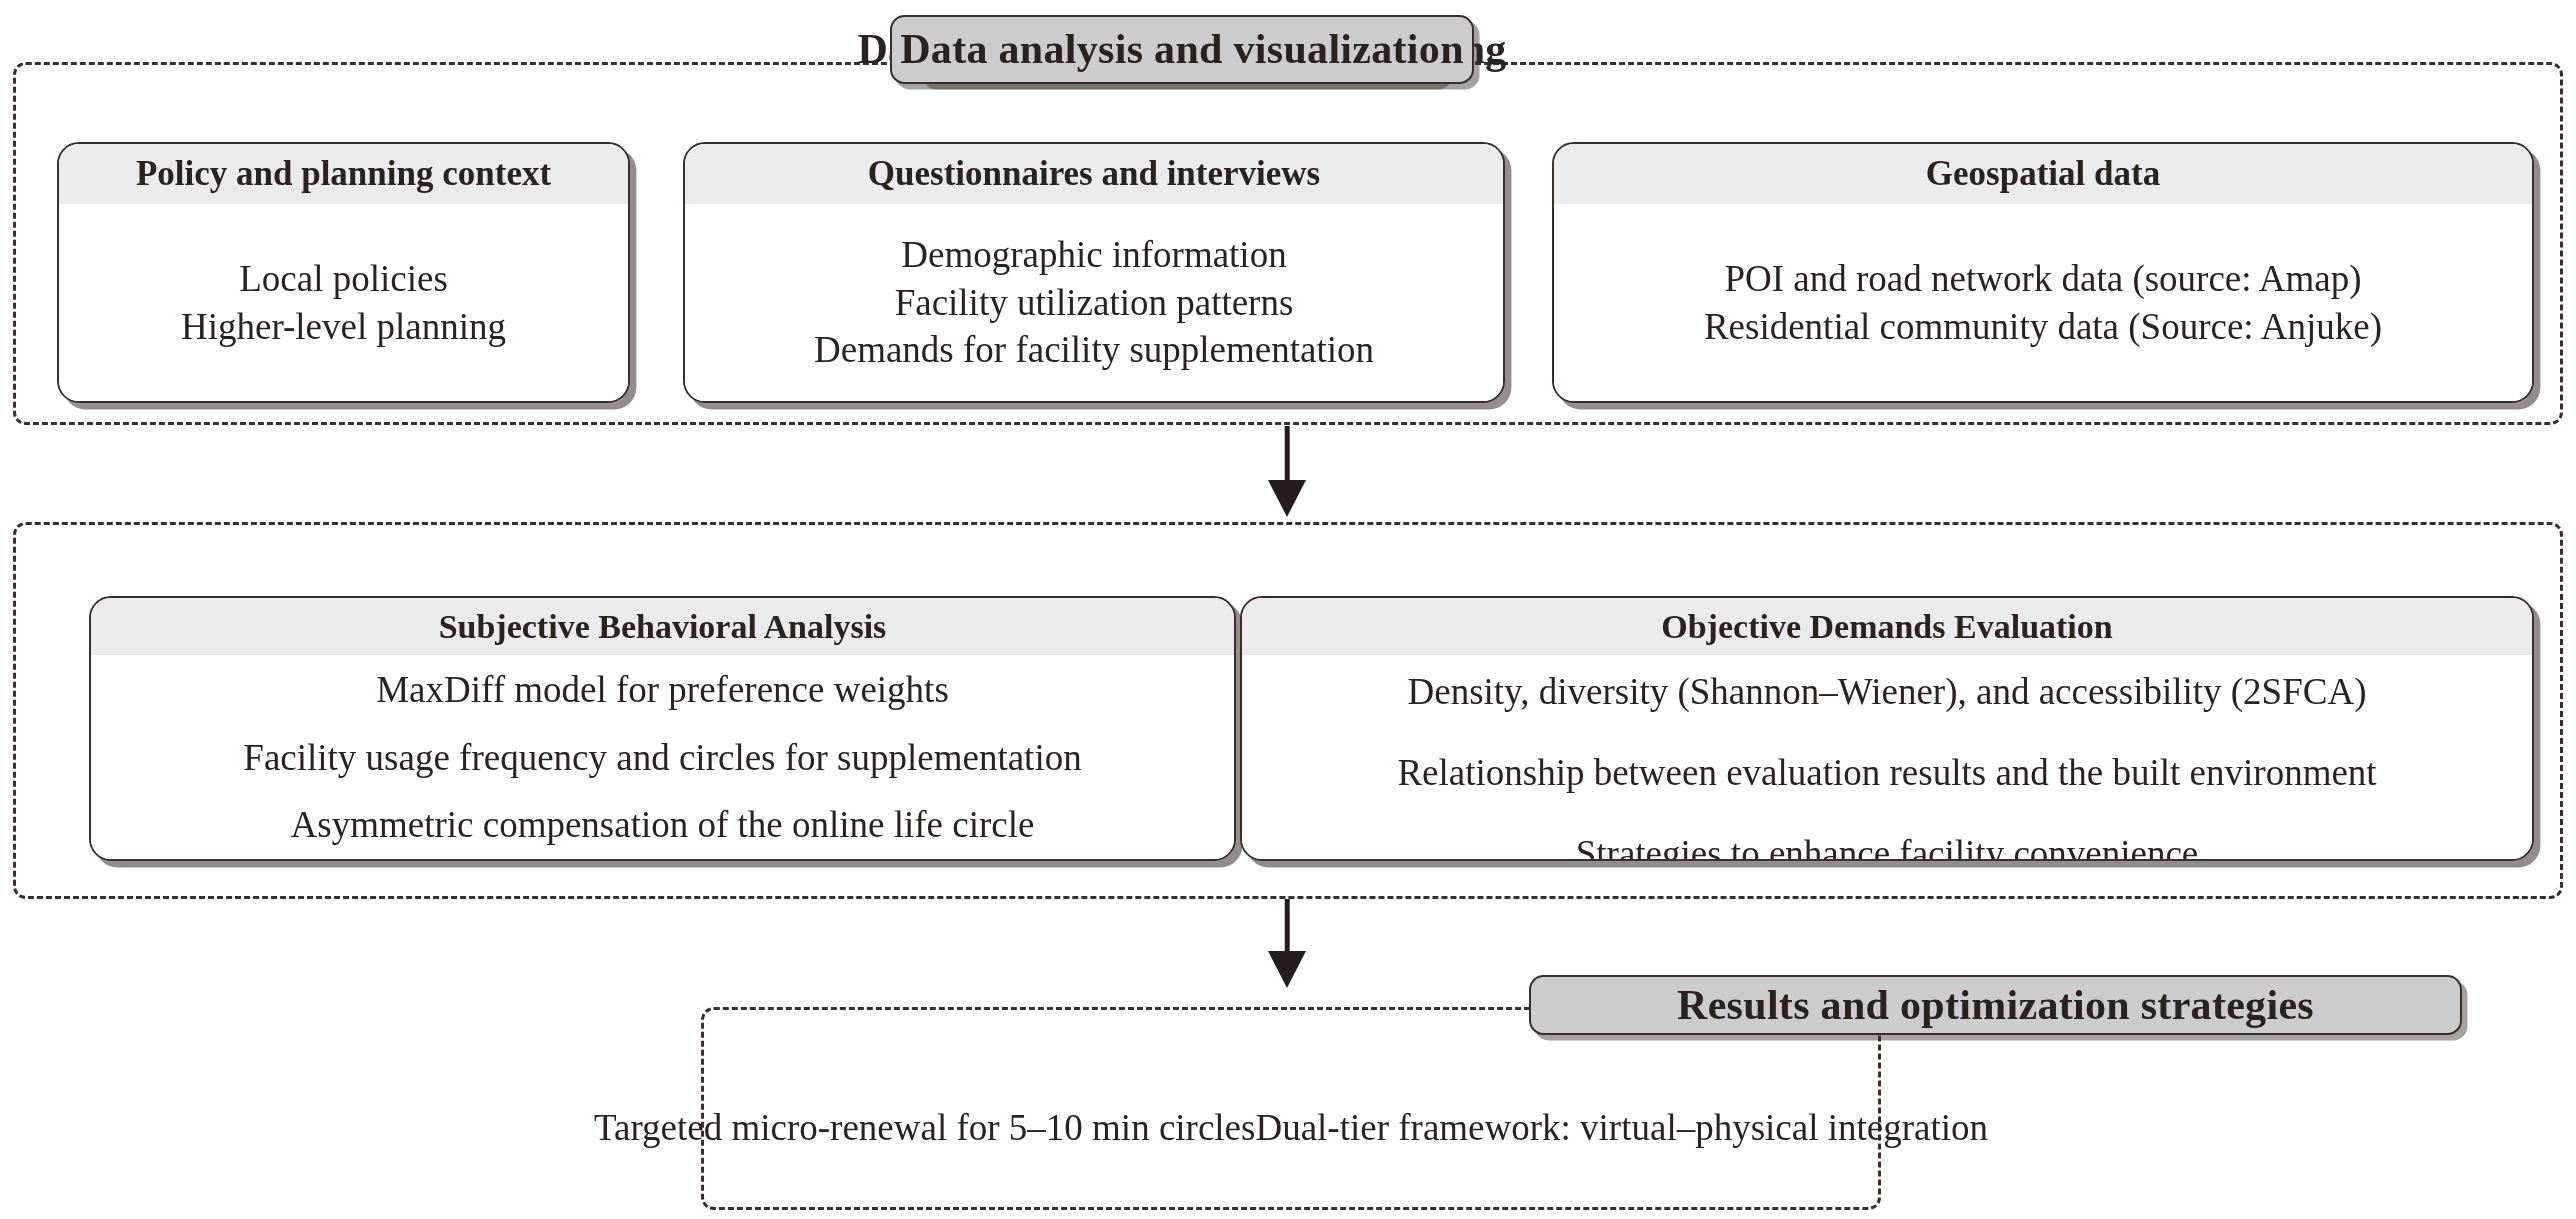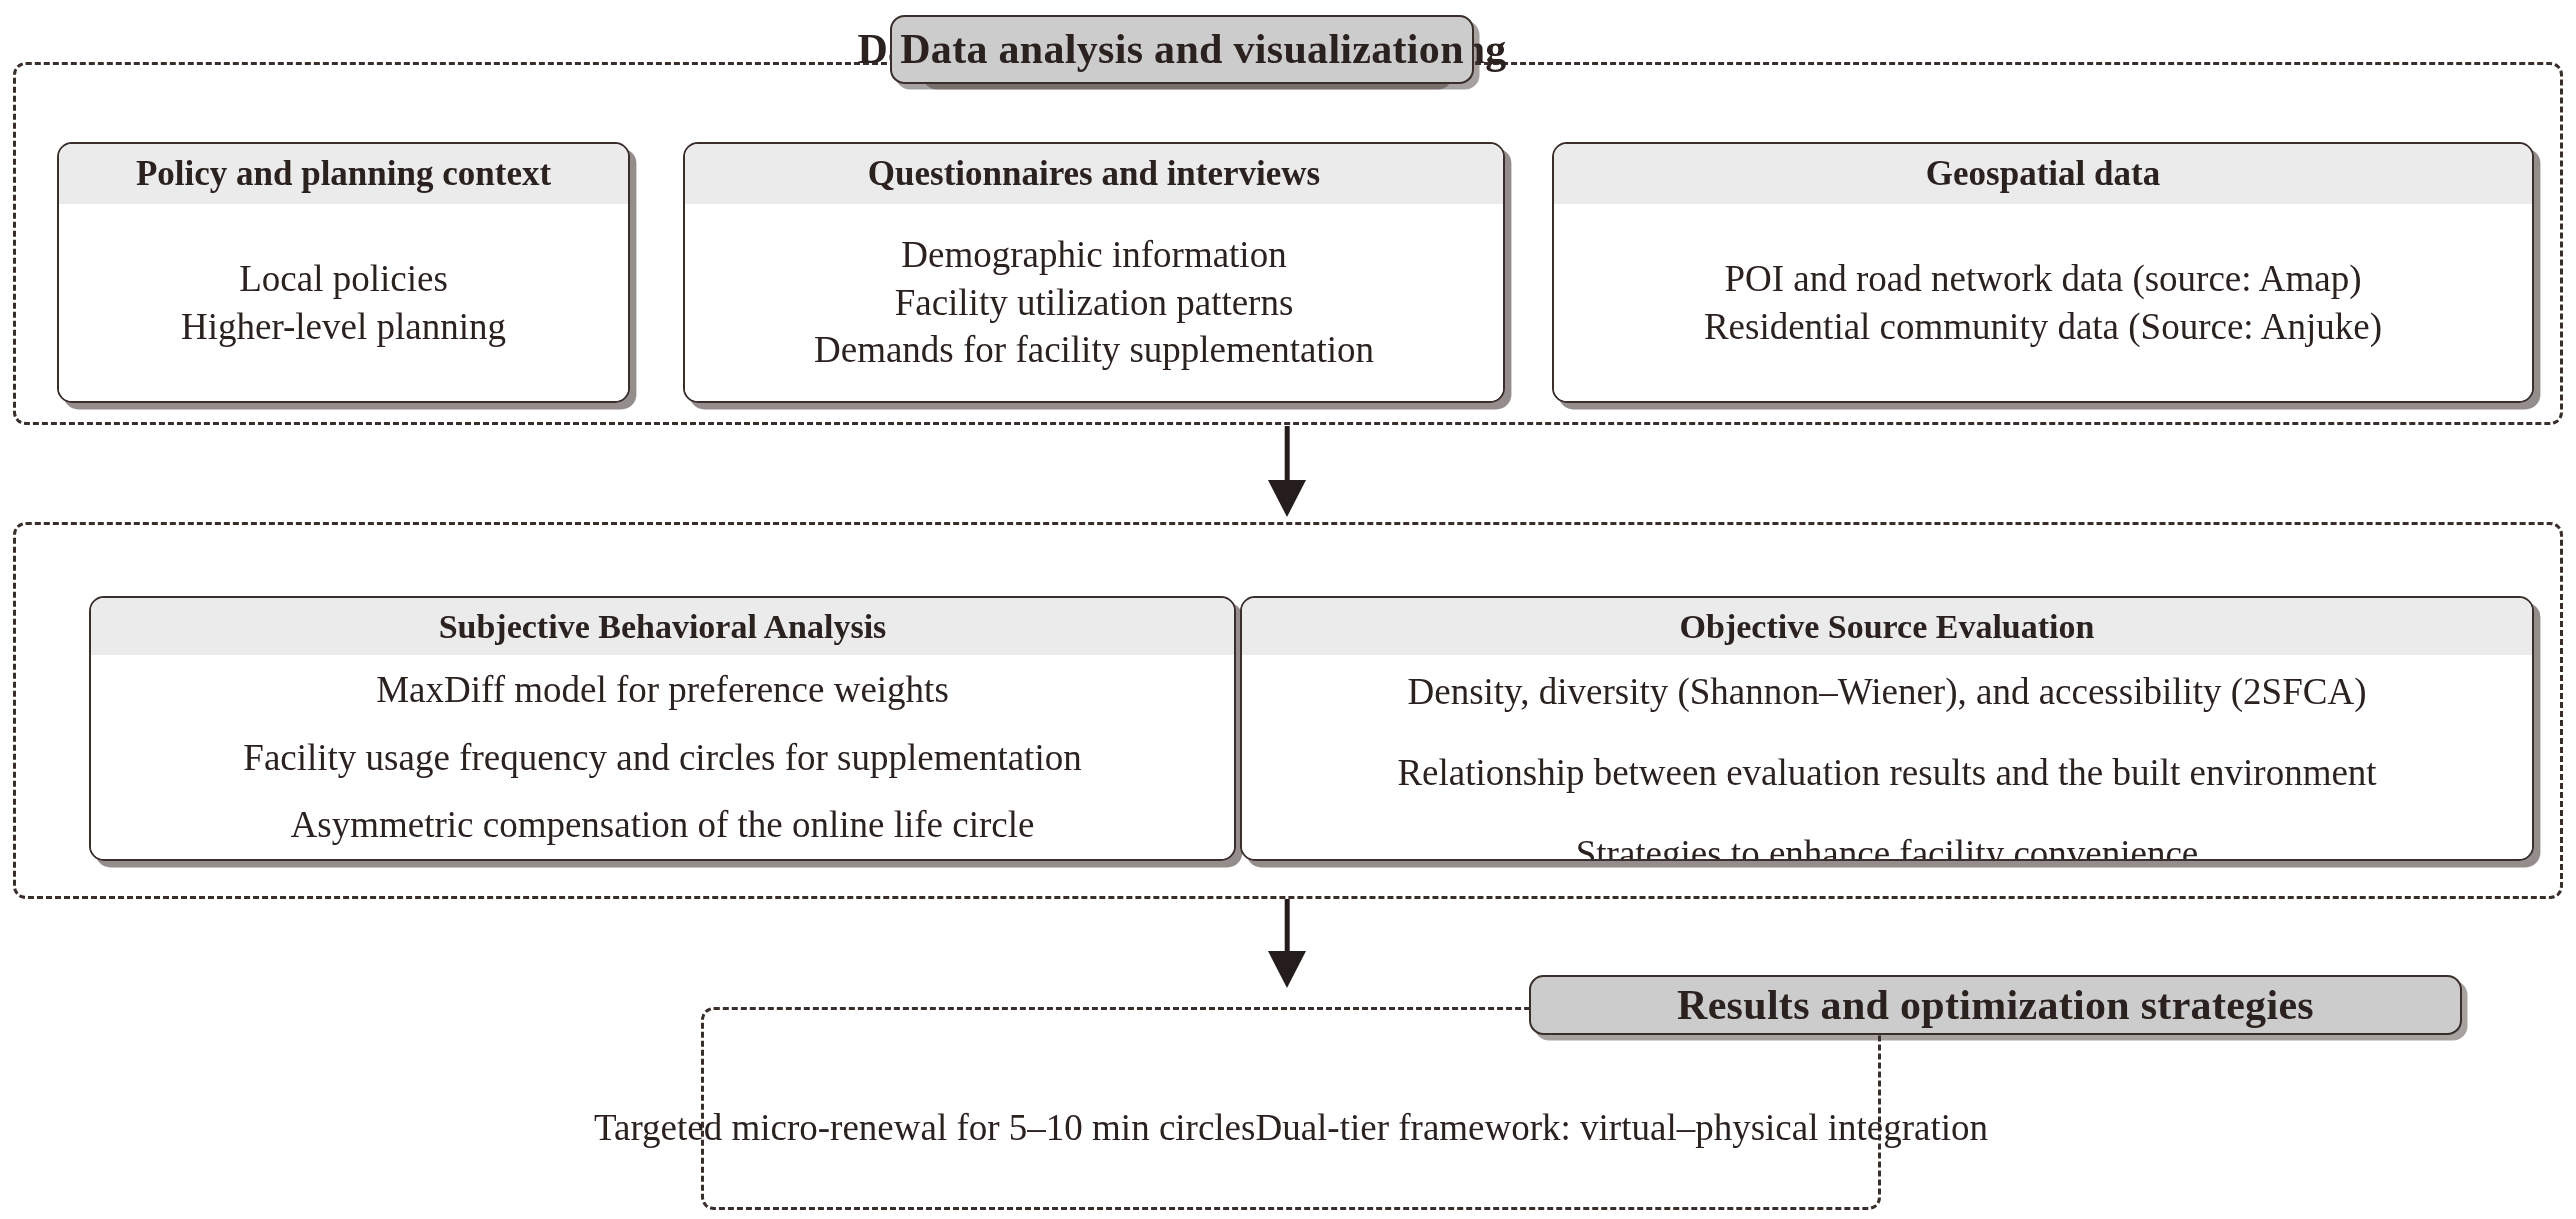--- a/index.html
+++ b/index.html
@@ -47,21 +47,21 @@
     z-index: 5;
     letter-spacing: 0.3px;
   }
 
   
   .card {
     position: absolute;
     box-sizing: border-box;
     background: #ffffff;
     border: 2.7px solid #3a2e2b;
-    border-radius: 15px;
+    border-radius: 22px;
     box-shadow: 6.4px 6.4px 0 rgba(60,48,45,0.55);
     overflow: hidden;
     display: flex;
     flex-direction: column;
   }
   .card-header {
     background: #ebebeb;
     text-align: center;
     font-weight: bold;
     display: flex;
@@ -213,21 +213,21 @@
   <div class="card" id="card-subjective">
     <div class="card-header">Subjective Behavioral Analysis</div>
     <div class="card-body">
       <div class="line">MaxDiff model for preference weights</div>
       <div class="line">Facility usage frequency and circles for supplementation</div>
       <div class="line">Asymmetric compensation of the online life circle</div>
     </div>
   </div>
 
   <div class="card" id="card-objective">
-    <div class="card-header">Objective Source Evaluation</div>
+    <div class="card-header">Objective Demands Evaluation</div>
     <div class="card-body">
       <div class="line">Density, diversity (Shannon–Wiener), and accessibility (2SFCA)</div>
       <div class="line">Relationship between evaluation results and the built environment</div>
       <div class="line">Strategies to enhance facility convenience</div>
     </div>
   </div>
 
   <div class="arrow" id="arrow-2">
     <div class="shaft"></div>
     <div class="head"></div>

